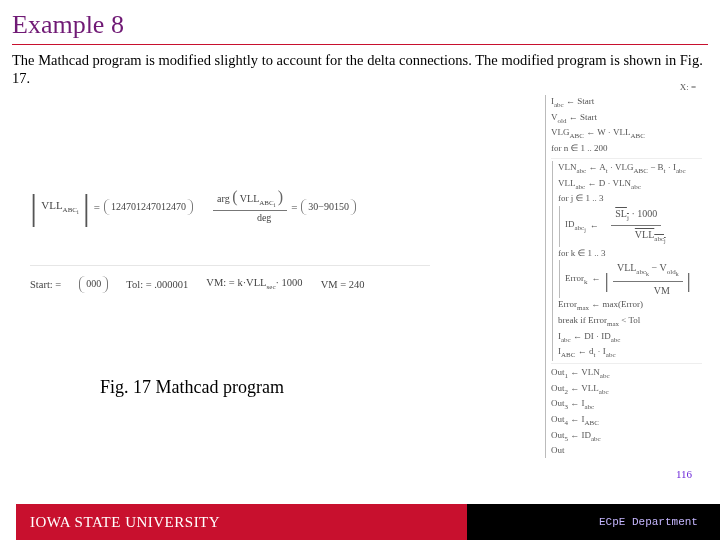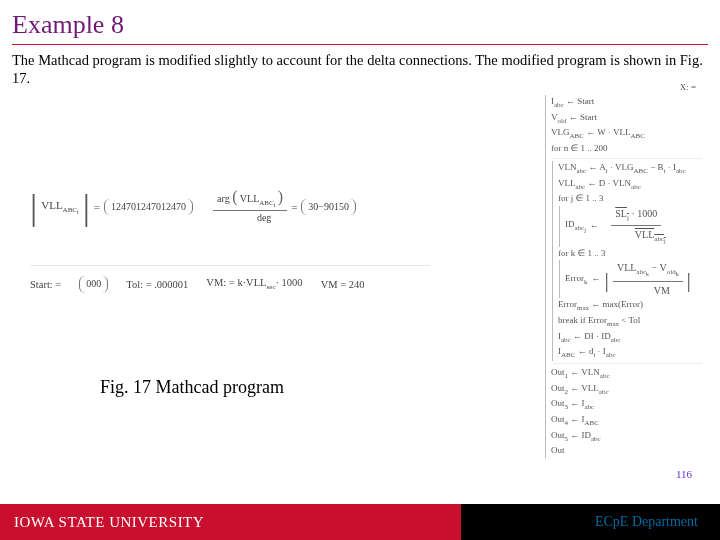--- a/index.html
+++ b/index.html
@@ -103,43 +103,44 @@
     right: 28px;
     bottom: 60px;
     color: #6d28d9;
     font-size: 11px;
   }
   .footer {
     position: absolute;
     bottom: 0; left: 0; right: 0;
     height: 36px;
     display: flex;
+    padding-left: 16px;
   }
   .footer-left {
     background: #c8102e;
     width: 64%;
     display: flex;
     align-items: center;
     padding-left: 14px;
     color: #fff;
     font-family: Georgia, "Times New Roman", serif;
     font-size: 15px;
     letter-spacing: 0.5px;
   }
   .footer-left .isu { font-variant: small-caps; }
   .footer-right {
     background: #000;
     width: 36%;
     display: flex;
     align-items: center;
     justify-content: flex-end;
     padding-right: 22px;
-    color: #0369a1;
-    font-family: Liberation Serif, serif;
-    font-size: 14px;
+    color: #c4b5fd;
+    font-family: Liberation Mono, monospace;
+    font-size: 11px;
   }
 </style>
 </head>
 <body>
 
 <div class="title">Example 8</div>
 <div class="title-rule"></div>
 <div class="body-text">The Mathcad program is modified slightly to account for the delta connections. The modified program is shown in Fig. 17.</div>
 
 <div class="main">

